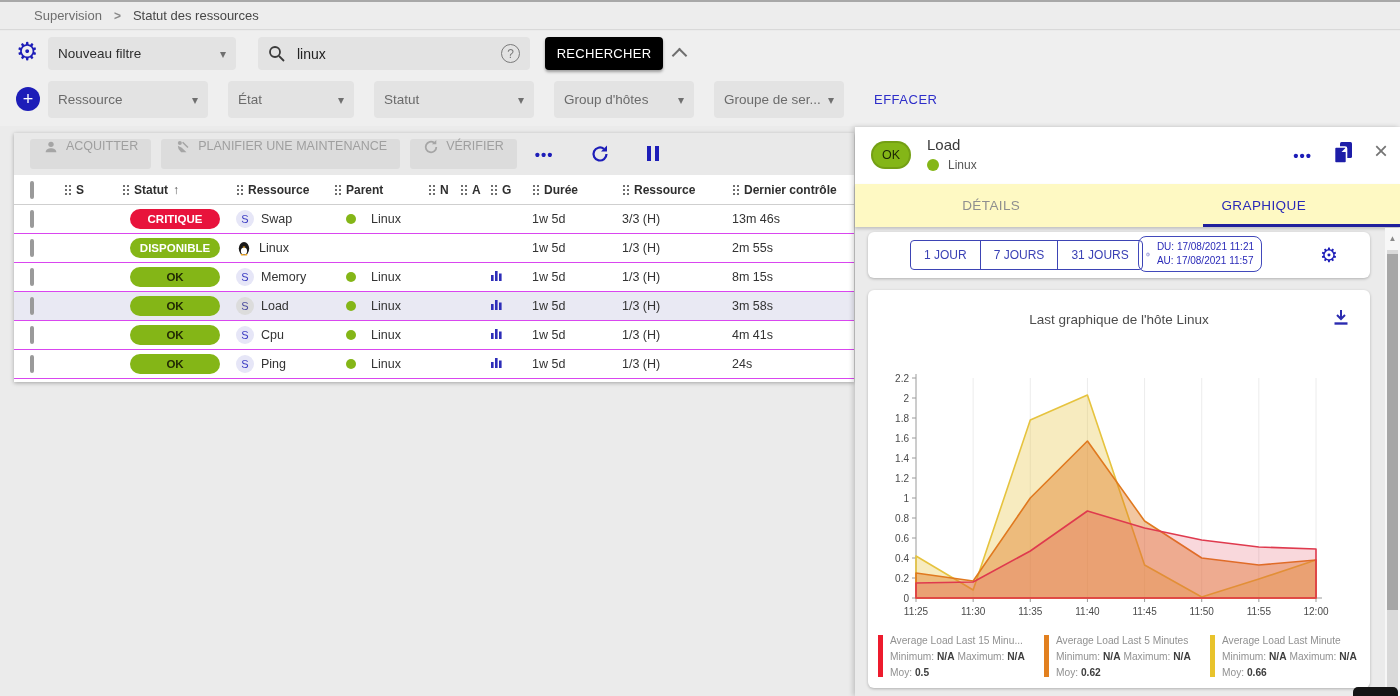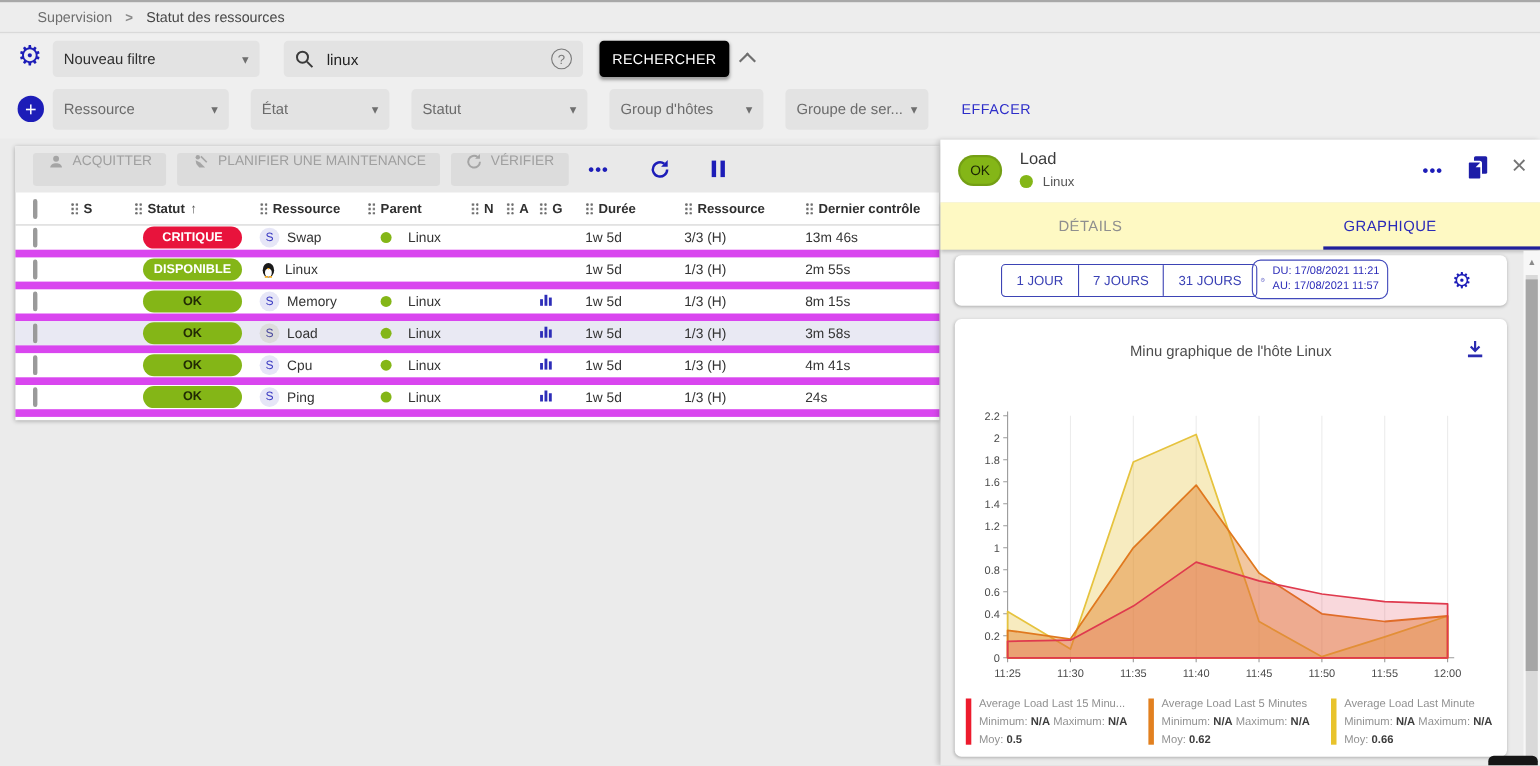--- a/index.html
+++ b/index.html
@@ -25,21 +25,21 @@
   
   .tcard{position:absolute;left:14px;top:133px;width:840px;height:249px;background:#fff;box-shadow:0 1px 4px rgba(0,0,0,.3)}
   .ttoolbar{height:42px;background:#e9e9e9;display:flex;align-items:center;padding-left:16px;box-sizing:border-box}
   .tbtn{background:#dcdcdc;color:#9f9f9f;font-size:12.5px;height:30px;border-radius:3px;display:flex;align-items:flex-start;gap:7px;padding:0 13px;margin-right:10px;white-space:nowrap}
   .tbtn svg{flex:none}
   .blue-dots{color:#1d1db8;font-size:15px;font-weight:bold;letter-spacing:1px;margin-left:8px;cursor:pointer}
   .pause{display:inline-flex;gap:4px;margin-left:22px;cursor:pointer}
   .pause i{width:4px;height:15px;background:#1d1db8;display:block}
   .thead,.trow{display:flex;align-items:center;padding-left:10px;box-sizing:border-box}
   .thead{height:30px;font-size:12px;font-weight:bold;color:#2f2f2f;border-bottom:1px solid #cfcfcf}
-  .trow{height:29px;font-size:12.5px;color:#333;border-bottom:7px solid #d946ef}
+  .trow{height:29px;font-size:12.5px;color:#333;border-bottom:1px solid #d946ef}
   .trow.sel-row{background:#e9e9f3}
   .c1{width:40px}.c2{width:58px}.c3{width:114px}.c4{width:98px}.c5{width:94px;padding-left:12px;box-sizing:border-box}.c6{width:32px}.c7{width:30px}.c8{width:42px}.c9{width:90px}.c10{width:110px}.c11{width:120px}
   .hcell{display:flex;align-items:center;gap:5px}
   .dots6{width:7px;height:11px;background-image:radial-gradient(circle,#6e6e6e 1px,transparent 1.3px);background-size:4px 4px;flex:none}
   .cbx{width:16px;height:16px;border:2px solid #9a9a9a;border-radius:2px;box-sizing:border-box;margin-left:6px;background:#fff}
   .pill{width:90px;height:20px;border-radius:10px;font-size:11.5px;font-weight:bold;display:flex;align-items:center;justify-content:center;color:#fff;margin-left:8px}
   .rescell{display:flex;align-items:center;gap:7px}
   .sicon{width:18px;height:18px;border-radius:50%;background:#e6e6f7;color:#3b3bc2;font-size:11px;display:flex;align-items:center;justify-content:center;flex:none}
   .hostdot{width:10px;height:10px;border-radius:50%;background:#84b617;display:inline-block;margin-right:8px}
   
@@ -392,21 +392,21 @@
           <circle cx="11" cy="11" r="8.5" fill="none" stroke="#2020b0" stroke-width="2"></circle>
           <line x1="11" y1="11" x2="11" y2="5.5" stroke="#2020b0" stroke-width="2"></line>
           <line x1="11" y1="11" x2="14.5" y2="12.5" stroke="#2020b0" stroke-width="2"></line>
         </svg>
       <span class="dtxt"><span>DU: 17/08/2021 11:21</span><br><span>AU: 17/08/2021 11:57</span></span>
     </div>
     <span class="gear-sm">⚙</span>
   </div>
 
   <div class="card-graph">
-    <div class="g-title">Minu graphique de l'hôte Linux</div>
+    <div class="g-title">Last graphique de l'hôte Linux</div>
     <svg class="g-dl" width="18" height="18" viewBox="0 0 18 18">
         <path d="M9 2v8" stroke="#2b2bb0" stroke-width="2" fill="none"></path>
         <path d="M5 7l4 4 4-4" stroke="#2b2bb0" stroke-width="2" fill="none"></path>
         <path d="M2.5 15.5h13" stroke="#2b2bb0" stroke-width="2.4"></path>
       </svg>
     <svg id="load-chart-svg" class="g-chart" width="452" height="252">
         <line x1="93.14285714285714" y1="8" x2="93.14285714285714" y2="228" stroke="#ececec" stroke-width="1"></line>
         <line x1="150.28571428571428" y1="8" x2="150.28571428571428" y2="228" stroke="#ececec" stroke-width="1"></line>
         <line x1="207.42857142857144" y1="8" x2="207.42857142857144" y2="228" stroke="#ececec" stroke-width="1"></line>
         <line x1="264.57142857142856" y1="8" x2="264.57142857142856" y2="228" stroke="#ececec" stroke-width="1"></line>

